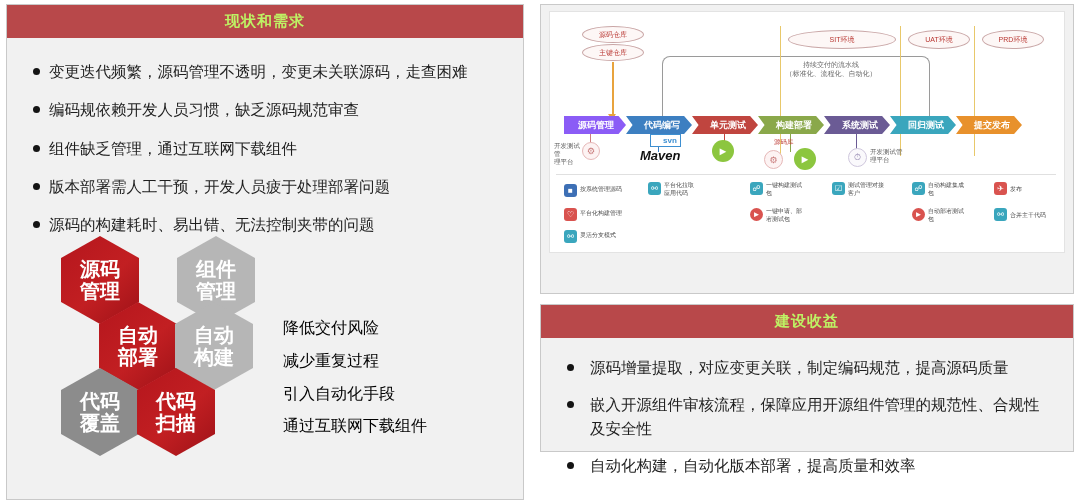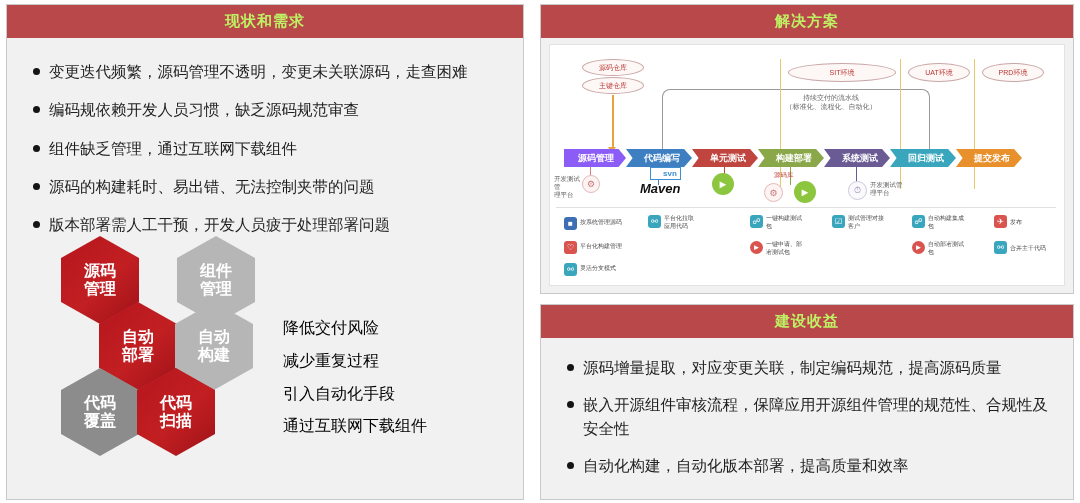--- a/index.html
+++ b/index.html
@@ -21,46 +21,46 @@
     text-align: center;
     letter-spacing: 1px;
     display: flex; align-items: center; justify-content: center;
     height: 33px;
     border-bottom: 1px solid #b8484a;
   }
   .panel-body { background: #f1f1f1; position: relative; height: calc(100% - 33px); }
 
   #panel-current { left: 6px; top: 4px; width: 518px; height: 496px; }
   #panel-solution { left: 540px; top: 4px; width: 534px; height: 290px; }
-  #panel-benefit  { left: 540px; top: 304px; width: 534px; height: 196px; }
+  #panel-benefit  { left: 540px; top: 304px; width: 534px; height: 148px; }
 
   
   .bullets { padding: 22px 20px 0 26px; }
   .bullet {
     display: flex; align-items: flex-start;
     font-size: 15.5px; color: #1e1e1e; line-height: 1.5;
     margin-bottom: 15px;
   }
   .bullet .dot {
     flex: 0 0 auto;
     width: 7px; height: 7px; border-radius: 50%;
     background: #141414; margin: 8px 9px 0 0;
   }
   .bullet .txt { flex: 1 1 auto; }
   #panel-benefit .bullets { padding-top: 18px; }
-  #panel-benefit .bullet { margin-bottom: 14px; }
+  #panel-benefit .bullet { margin-bottom: 14px; gap: 7px; }
 
   
   .hexwrap { position: absolute; left: 18px; top: 198px; width: 240px; height: 240px; }
   .hex {
     position: absolute; width: 78px; height: 88px;
     clip-path: polygon(50% 0%, 100% 25%, 100% 75%, 50% 100%, 0% 75%, 0% 25%);
     display: flex; flex-direction: column;
     align-items: center; justify-content: center;
-    color: #ffffff; font-size: 16px; font-weight: bold; line-height: 1.12;
+    color: #ffffff; font-size: 20px; font-weight: bold; line-height: 1.12;
     text-align: left;
   }
   .hex span { display: block; }
   .hex.red   { background: linear-gradient(135deg,#b5161d 0%, #c21f22 55%, #9e1218 100%); }
   .hex.gray  { background: #b6b6b6; }
   .hex.gray2 { background: #8c8c8c; }
 
   .hx1 { left: 36px;  top: 0px;   }
   .hx2 { left: 104px; top: 0px; margin-left: 48px;   }
   .hx3 { left: 74px;  top: 66px;  }
@@ -138,25 +138,25 @@
         <div class="bullet">
           <span class="dot"></span>
           <span class="txt">编码规依赖开发人员习惯，缺乏源码规范审查</span>
         </div>
         <div class="bullet">
           <span class="dot"></span>
           <span class="txt">组件缺乏管理，通过互联网下载组件</span>
         </div>
         <div class="bullet">
           <span class="dot"></span>
+          <span class="txt">版本部署需人工干预，开发人员疲于处理部署问题</span>
+        </div>
+        <div class="bullet">
+          <span class="dot"></span>
           <span class="txt">源码的构建耗时、易出错、无法控制夹带的问题</span>
-        </div>
-        <div class="bullet">
-          <span class="dot"></span>
-          <span class="txt">版本部署需人工干预，开发人员疲于处理部署问题</span>
         </div>
       </div>
 
       <div class="hexwrap">
         <div class="hex red hx1">
           <span>源码</span>
           <span>管理</span>
         </div>
         <div class="hex gray hx2">
           <span>组件</span>
@@ -184,21 +184,20 @@
         <div>降低交付风险</div>
         <div>减少重复过程</div>
         <div>引入自动化手段</div>
         <div>通过互联网下载组件</div>
       </div>
 
     </div>
   </div>
 
   <div class="panel" id="panel-solution">
-    <div class="panel-head">解决方案</div>
     <div class="panel-body">
 
       <div class="diagram">
 
         <div class="d-oval" style="left:32px; top:14px; width:62px; height:17px;">源码仓库</div>
         <div class="d-oval" style="left:32px; top:32px; width:62px; height:17px;">主键仓库</div>
 
         <div style="position:absolute; left:62px; top:50px; width:1.5px; height:54px; background:#e8a33d;"></div>
         <div class="arrowhead" style="left:58px; top:102px; border-left:4px solid transparent; border-right:4px solid transparent; border-top:6px solid #e8a33d;"></div>
 

